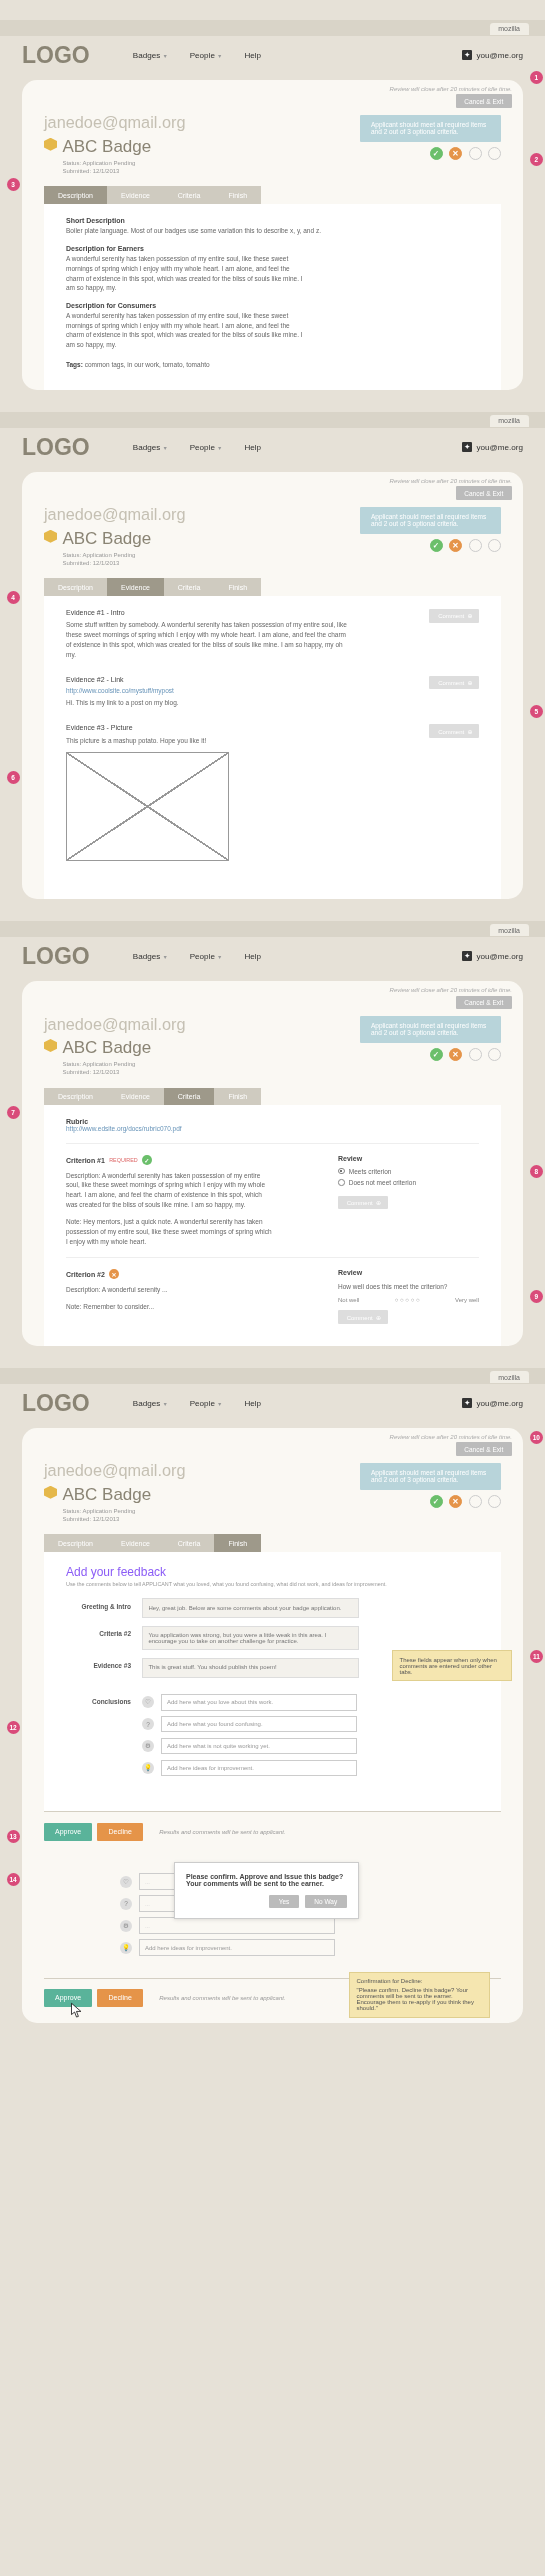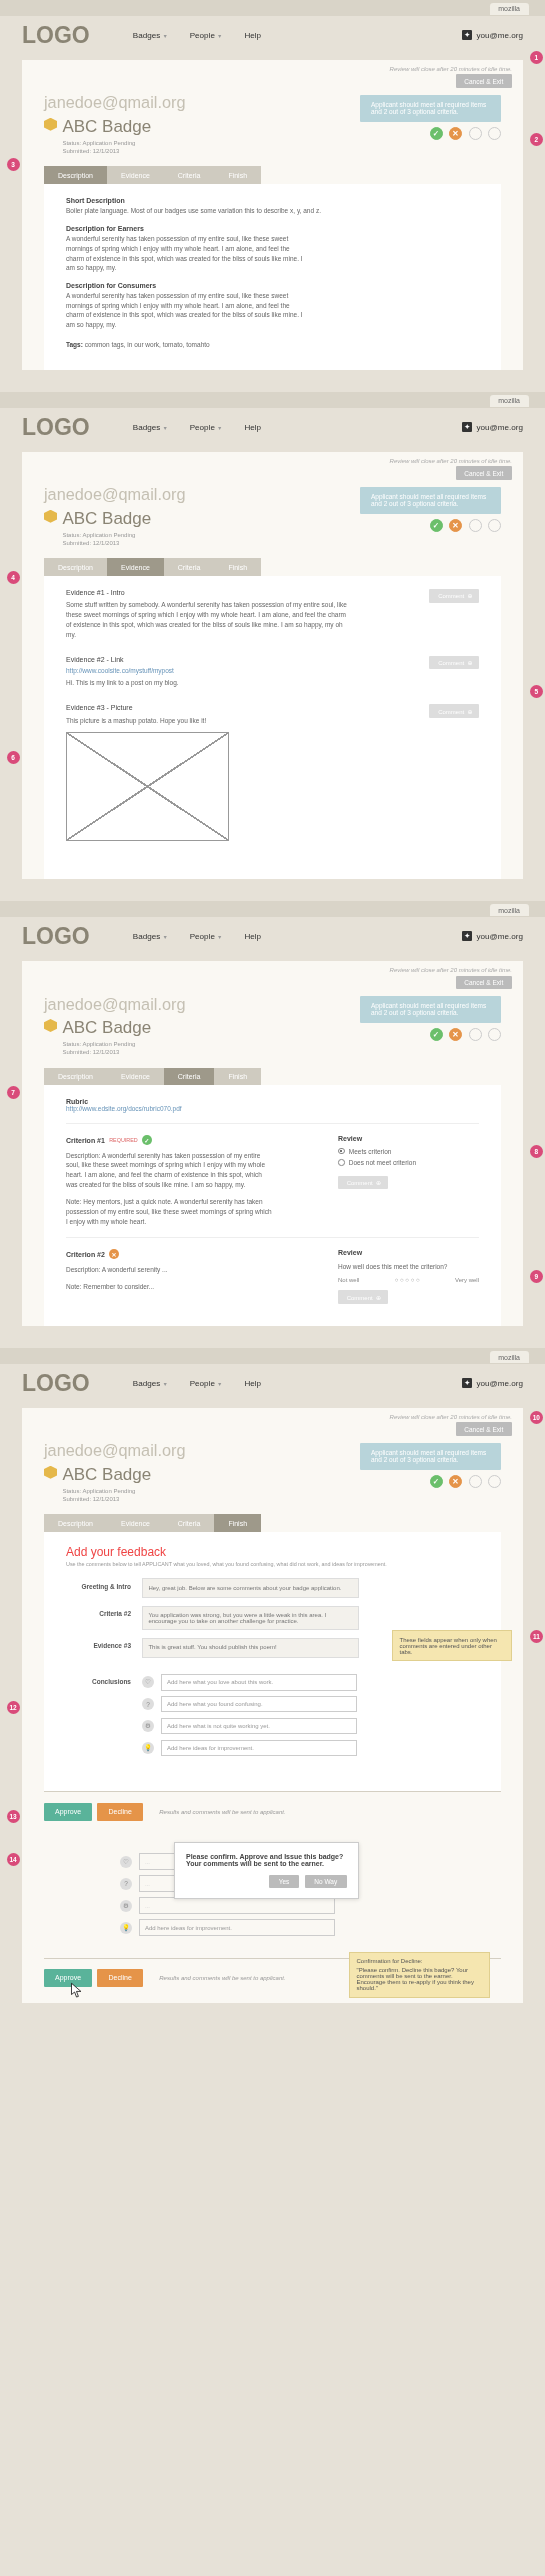--- a/index.html
+++ b/index.html
@@ -1,27 +1,27 @@
 <!DOCTYPE html>
 <html style="font-size:8.7px"><head>
 <meta charset="utf-8">
 <style>
   * { box-sizing: border-box; margin: 0; padding: 0; font-family: Arial, Helvetica, sans-serif; }
   body { background: #e6e1d7; width: 545px; }
-  .screen { position: relative; margin-bottom: 16.3px; }
+  .screen { position: relative; margin-bottom: 16.3px; margin-top: 20px; }
   .browser-top { height: 16.3px; background: #d9d4c8; position: relative; }
   .mozilla-tab { position: absolute; right: 16.3px; top: 3.3px; background: #f0ede5; border-radius: 3.3px 3.3px 0 0; padding: 2.2px 8.7px; font-size: 7px; color: #666; }
   .header { background: #e6e1d7; padding: 5.4px 22px 11px 22px; display: flex; align-items: center; }
   .logo { font-size: 23px; font-weight: bold; color: #8a8474; margin-right: 43px; }
   .nav { display: flex; gap: 22px; flex: 1; }
   .nav-item { font-size: 8.1px; color: #333; cursor: pointer; }
   .arrow-down { font-size: 5.4px; margin-left: 2.2px; color: #999; }
   .user-box { display: flex; align-items: center; font-size: 8.1px; color: #333; }
   .user-icon { width: 9.8px; height: 9.8px; background: #333; margin-right: 4.3px; border-radius: 1.1px; display: flex; align-items: center; justify-content: center; color: #fff; font-size: 6.5px; font-weight: bold; }
-  .content-area { background: #faf8f3; margin: 0 22px 22px 22px; position: relative; }
+  .content-area { background: #faf8f3; margin: 0 22px 22px 22px; position: relative; border-radius: 15px; }
   .idle-msg { text-align: right; font-size: 6px; color: #aaa; padding: 6.5px 11px 2.2px 0; font-style: italic; }
   .cancel-exit { text-align: right; padding: 0 11px 5.4px 0; }
   .cancel-exit-btn { display: inline-block; background: #bbb; color: #fff; font-size: 6.5px; padding: 3.3px 8.7px; border-radius: 1.1px; cursor: pointer; }
   .applicant { padding: 0 22px 5.4px 22px; }
   .applicant-email { font-size: 16.3px; color: #c5c0b3; font-weight: normal; }
   .badge-row { display: flex; align-items: flex-start; margin-top: 4.3px; }
   .badge-icon { width: 13px; height: 13px; background: #e5b84a; clip-path: polygon(50% 0%, 100% 25%, 100% 75%, 50% 100%, 0% 75%, 0% 25%); margin-right: 5.4px; margin-top: 1.1px; }
   .badge-info { flex: 1; }
   .badge-name { font-size: 17px; color: #8a8474; margin-bottom: 2.2px; }
   .badge-meta { font-size: 6px; color: #999; line-height: 1.4; }
@@ -56,21 +56,21 @@
   .crit-title { font-size: 7px; font-weight: bold; color: #444; margin-bottom: 5.4px; display: flex; align-items: center; gap: 4.3px; }
   .req { color: #d66; font-size: 5.4px; font-weight: normal; text-transform: uppercase; }
   .crit-pip { width: 9.8px; height: 9.8px; border-radius: 50%; display: inline-flex; align-items: center; justify-content: center; font-size: 6px; color: #fff; font-weight: bold; }
   .crit-pip.ok { background: #6bbf6b; }
   .crit-pip.bad { background: #e59449; }
   .review-h { font-size: 7px; font-weight: bold; color: #444; margin-bottom: 5.4px; }
   .radio-row { font-size: 6.5px; color: #666; margin-bottom: 4.3px; display: flex; align-items: center; gap: 4.3px; }
   .radio { width: 6.5px; height: 6.5px; border: 0.5px solid #888; border-radius: 50%; display: inline-block; position: relative; }
   .radio.checked::after { content: ""; position: absolute; inset: 1.1px; background: #444; border-radius: 50%; }
   .slider-labels { display: flex; justify-content: space-between; font-size: 6px; color: #888; }
-  .feedback-h { font-size: 12px; color: #ef4444; margin-bottom: 2.2px; }
+  .feedback-h { font-size: 12px; color: #8b5cf6; margin-bottom: 2.2px; }
   .feedback-sub { font-size: 5.4px; color: #999; margin-bottom: 11px; }
   .fb-row { display: flex; gap: 11px; align-items: flex-start; margin-bottom: 7.6px; }
   .fb-label { width: 65px; text-align: right; font-size: 6.5px; font-weight: bold; color: #555; padding-top: 4.3px; }
   .fb-input { flex: 1; max-width: 217px; background: #f3f1ec; border: 0.5px solid #ddd; padding: 5.4px; font-size: 6px; color: #777; min-height: 19.6px; }
   .concl-row { display: flex; gap: 6.5px; align-items: center; margin-bottom: 5.4px; }
   .concl-icon { width: 12px; height: 12px; background: #ddd; border-radius: 50%; display: flex; align-items: center; justify-content: center; font-size: 6.5px; color: #888; flex-shrink: 0; }
   .concl-input { border: 0.5px solid #ccc; padding: 4.3px 5.4px; font-size: 6px; color: #999; width: 196px; }
   .action-row { display: flex; gap: 5.4px; align-items: center; margin-top: 11px; padding: 0 22px 16.3px 22px; }
   .btn { padding: 5.4px 11px; font-size: 7px; color: #fff; border-radius: 1.1px; cursor: pointer; display: inline-block; }
   .btn.approve { background: #5ab39a; }

